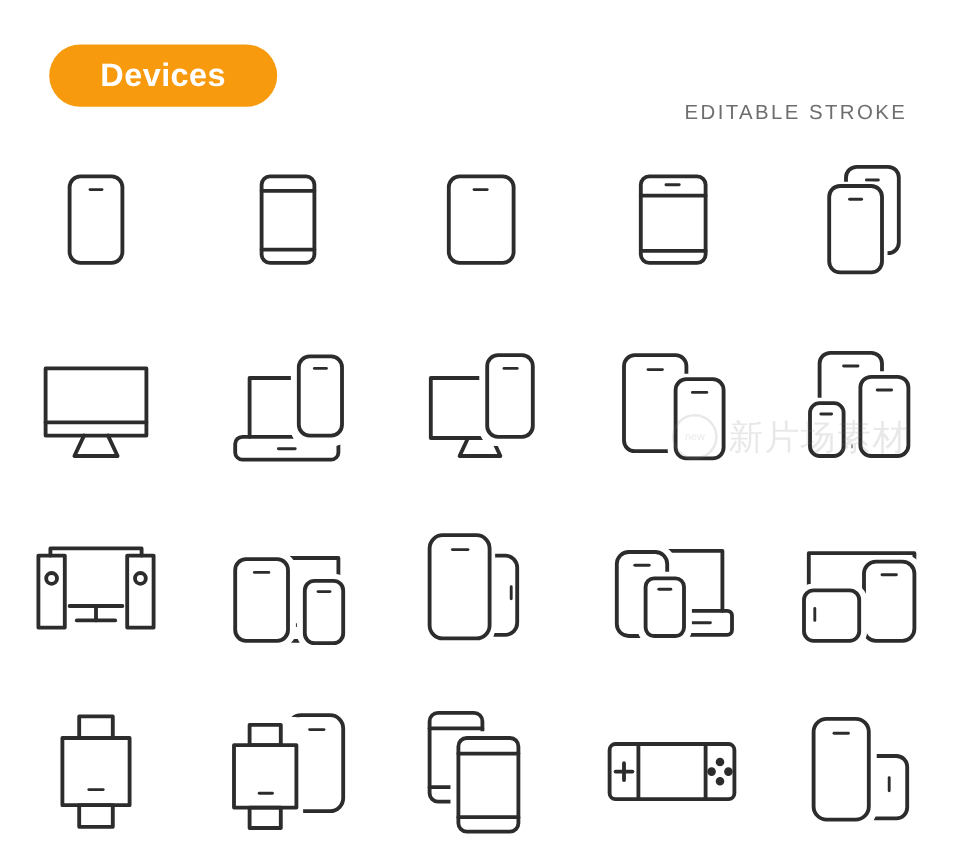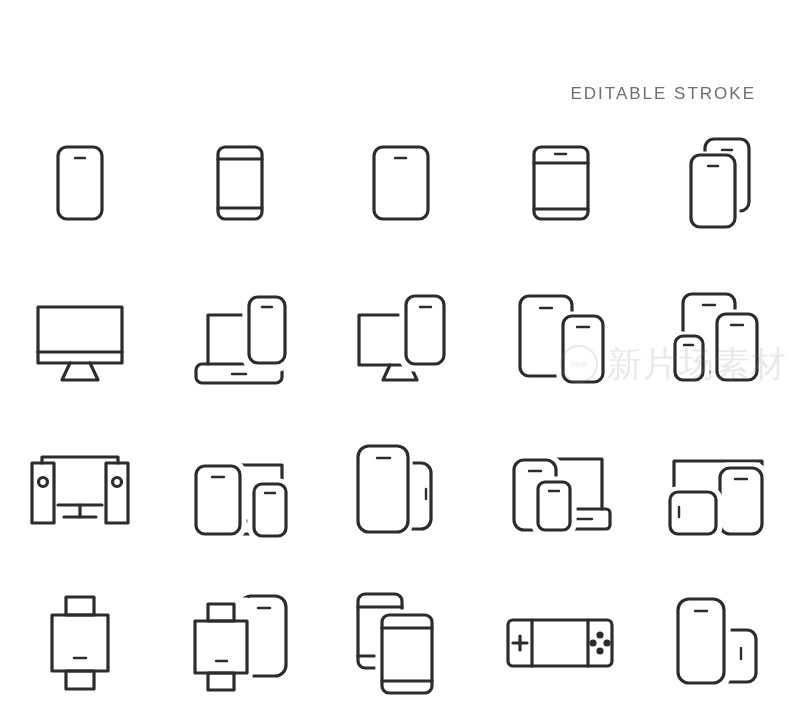--- a/index.html
+++ b/index.html
@@ -120,33 +120,36 @@
     border: 2px solid #7d7d7d;
     display: flex;
     align-items: center;
     justify-content: center;
     font-size: 9px;
     color: #7d7d7d;
     font-family: "Liberation Sans", sans-serif;
     flex: 0 0 auto;
   }
   #watermark-text {
-    font-size: 35px;
+    font-size: 29px;
     color: #7d7d7d;
     font-family: "DejaVu Sans", sans-serif;
     letter-spacing: 1px;
     white-space: nowrap;
     line-height: 1;
   }
 </style>
 </head>
 <body>
 
 <div id="header">
 
+  <div id="category-badge">
+    <span id="category-badge-label">Devices</span>
+  </div>
 
   <div id="editable-stroke-label">EDITABLE STROKE</div>
 </div>
 
 <div id="icon-grid">
 
   <div class="icon-cell">
     <svg viewBox="0 0 124 124">
       <rect x="40" y="26" width="44" height="72" rx="9"></rect>
       <line class="solid" x1="57" y1="37" x2="67" y2="37" stroke-width="3.6"></line>

